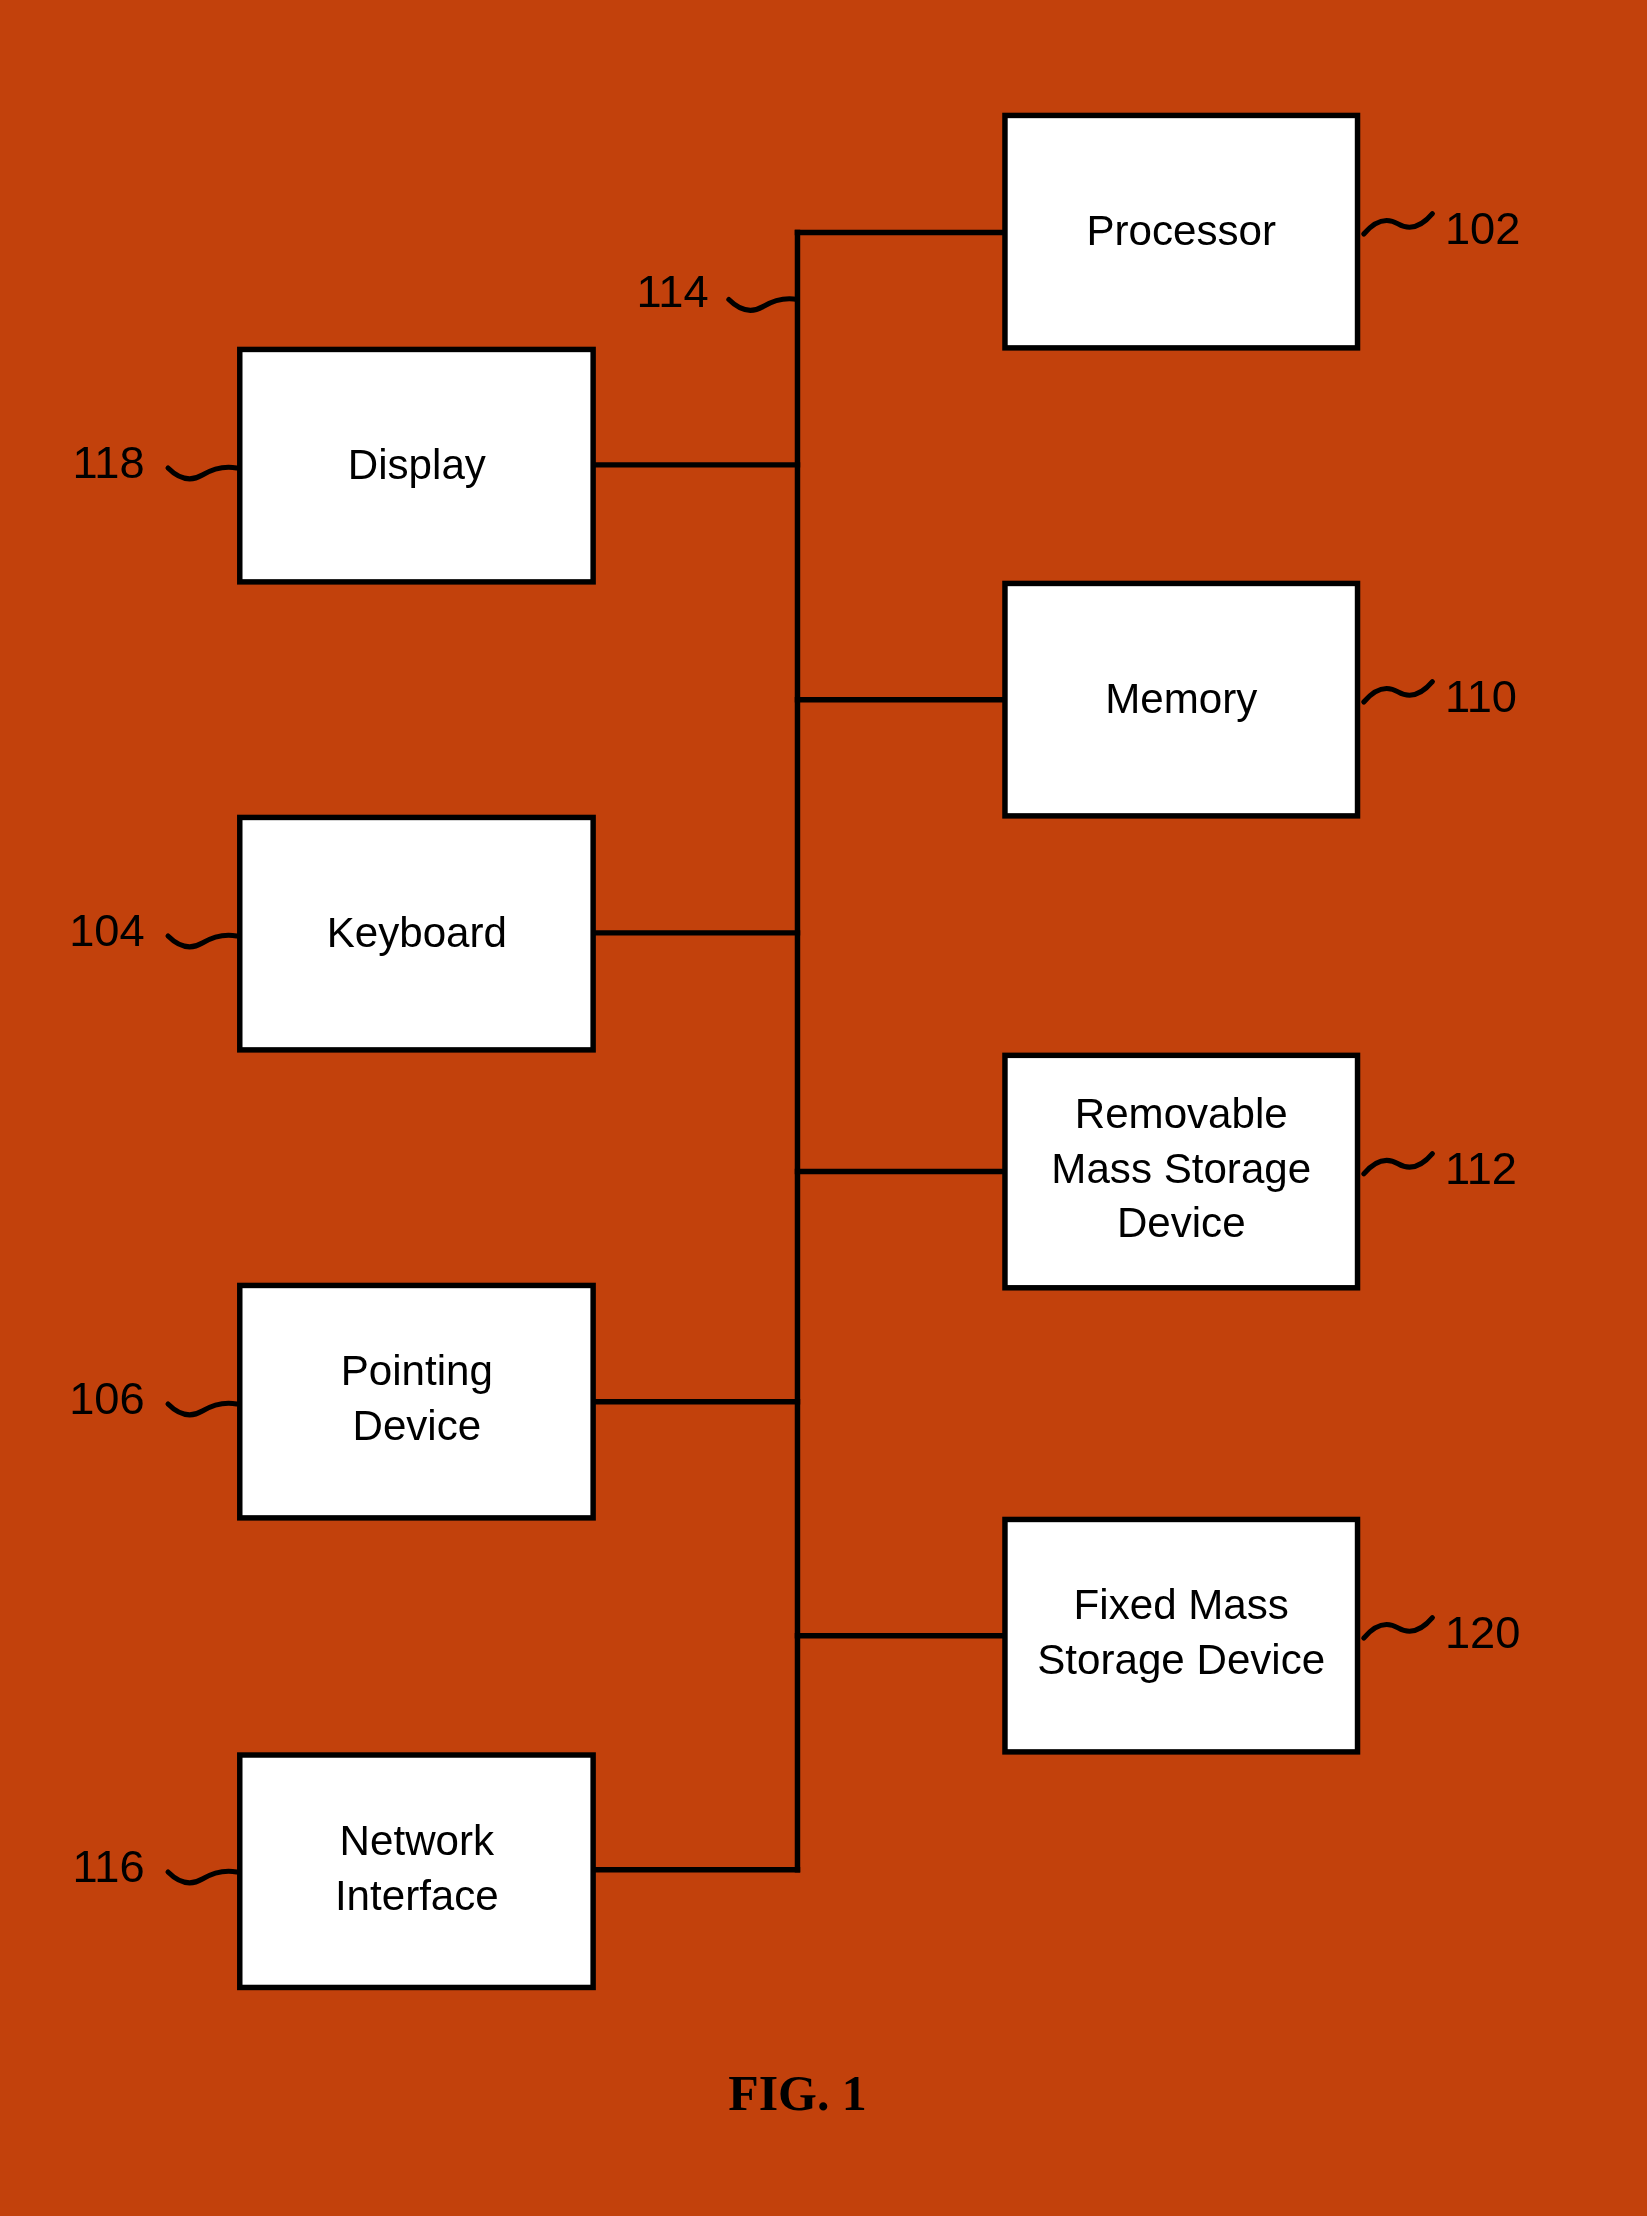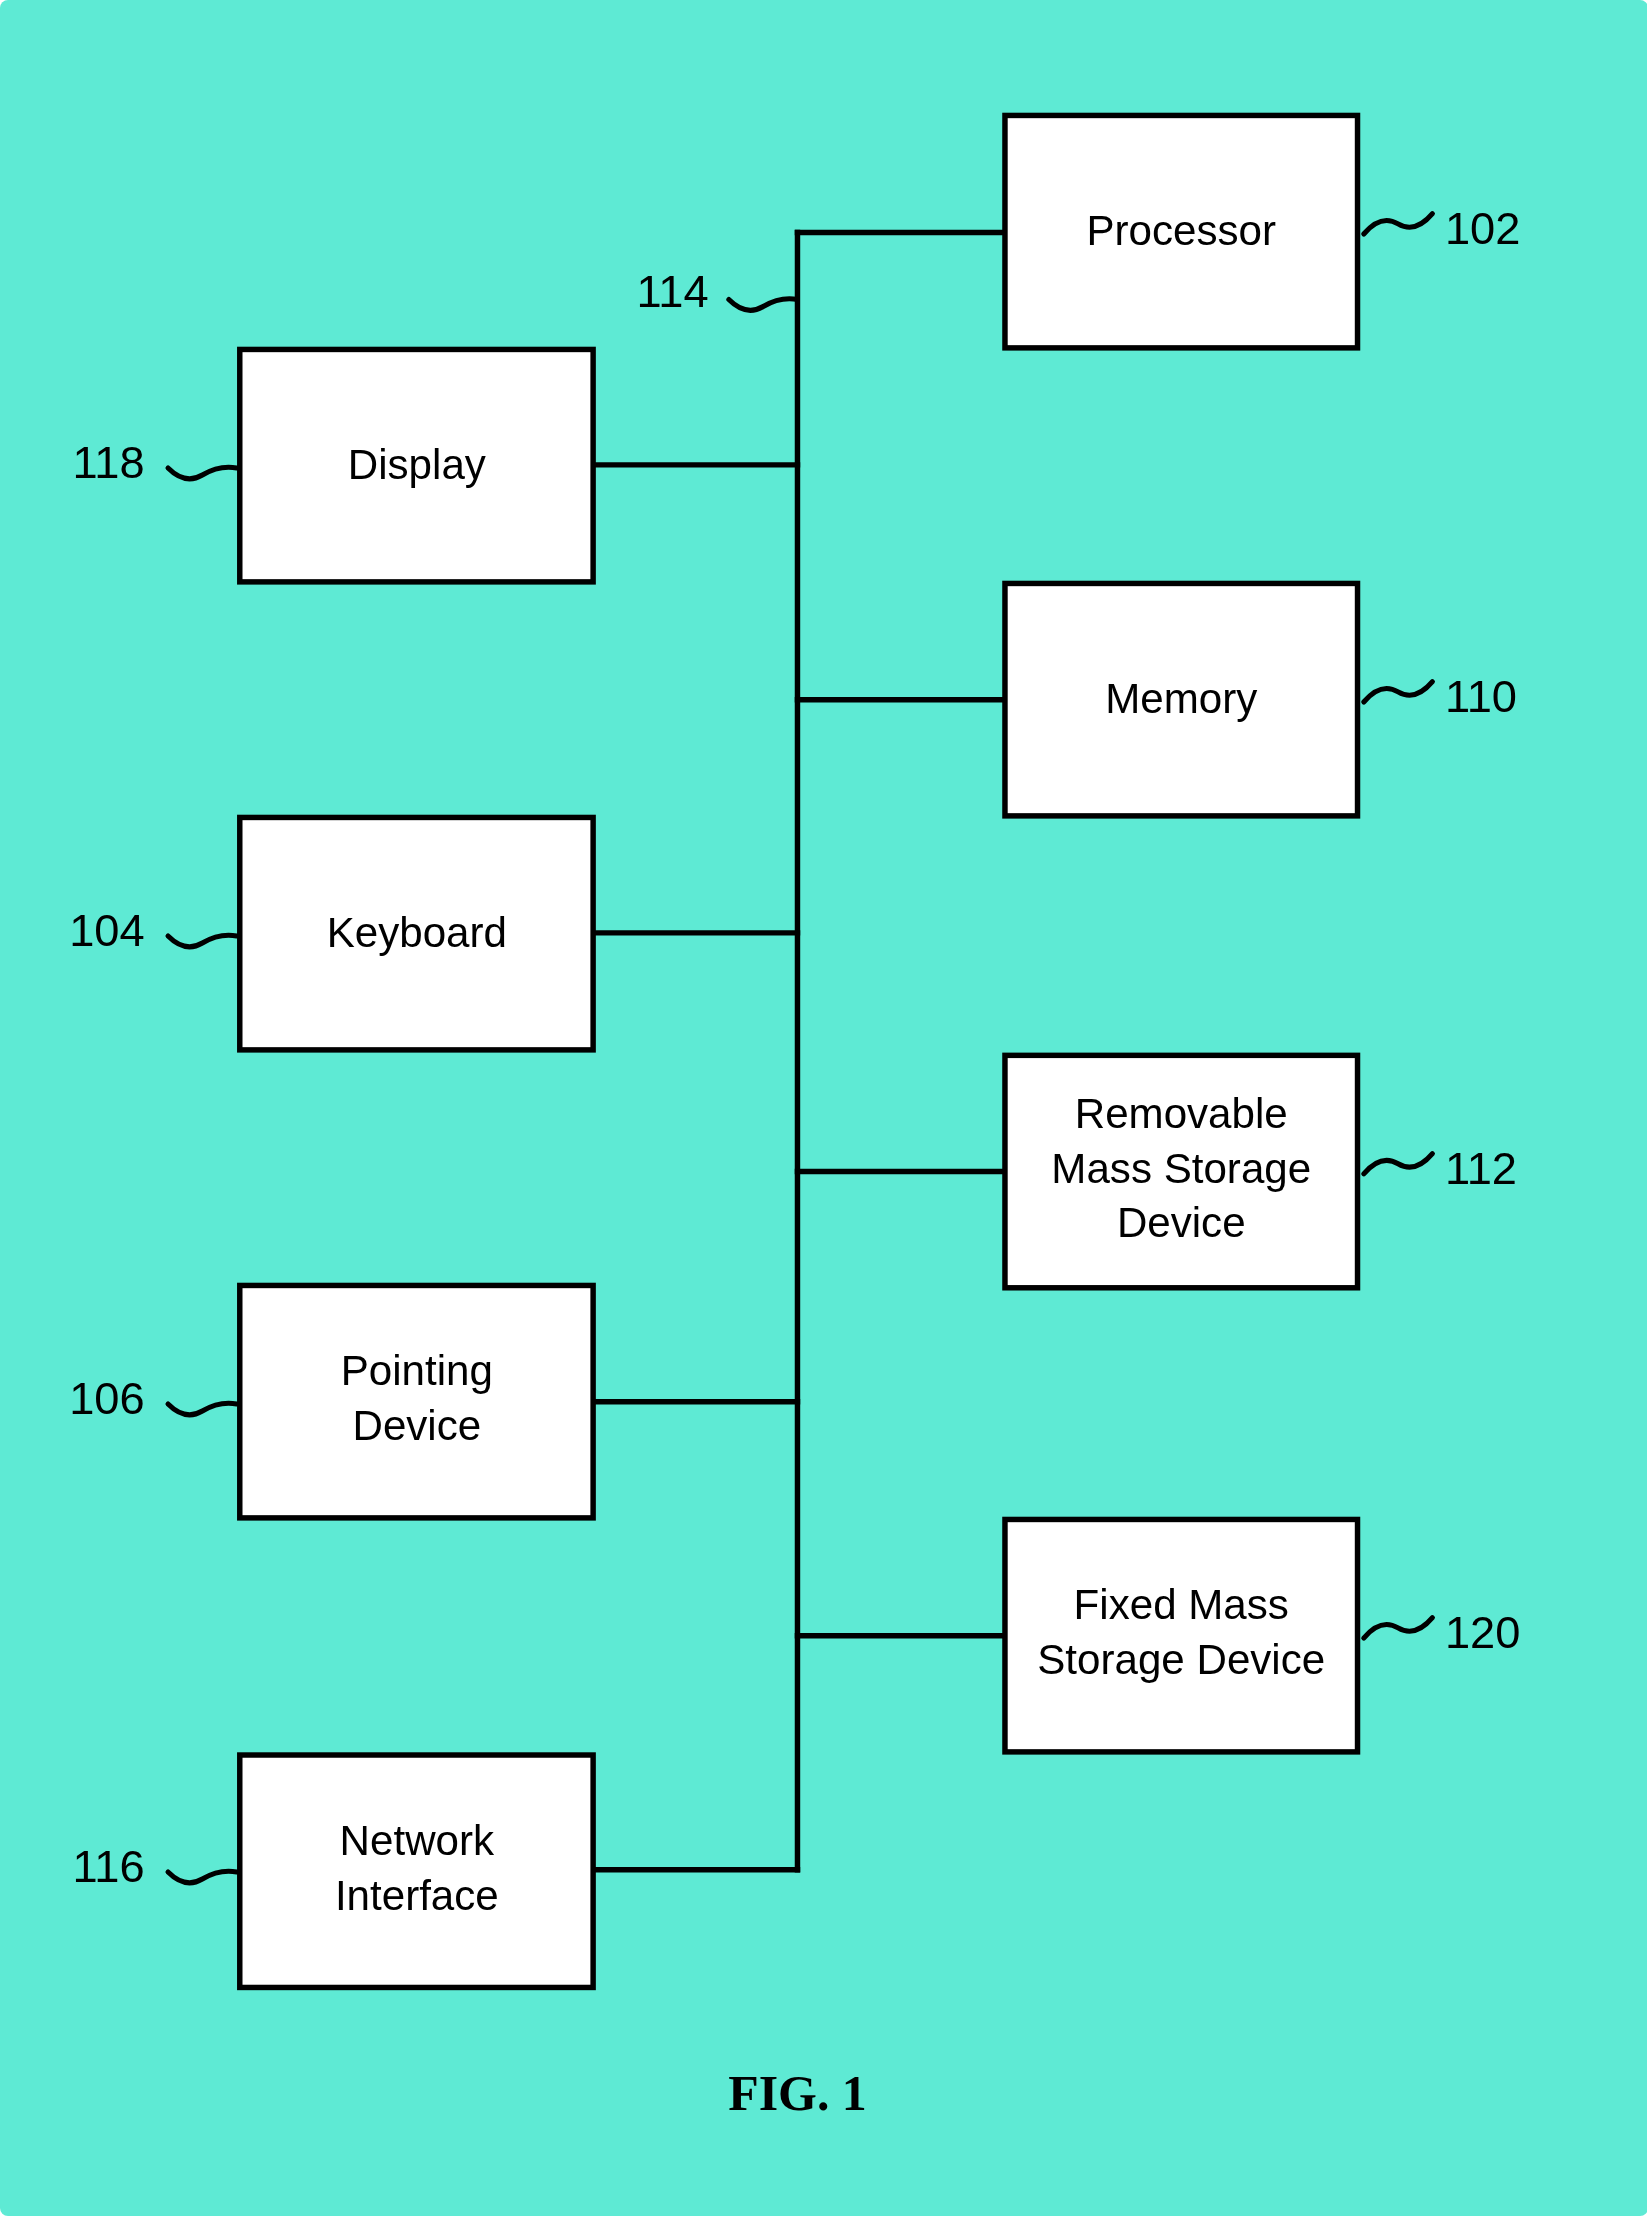--- a/index.html
+++ b/index.html
@@ -9,23 +9,22 @@
     background: #ffffff;
   }
   body {
     font-family: "Liberation Sans", sans-serif;
     color: #000000;
   }
   #page {
     position: relative;
     width: 1648px;
     height: 2216px;
-    background: #5eead4;
+    background: #c2410c;
     overflow: hidden;
-    border-radius: 8px;
   }
   #figure-svg {
     position: absolute;
     left: 0;
     top: 0;
     width: 1648px;
     height: 2216px;
   }
   .box-rect {
     fill: #ffffff;

